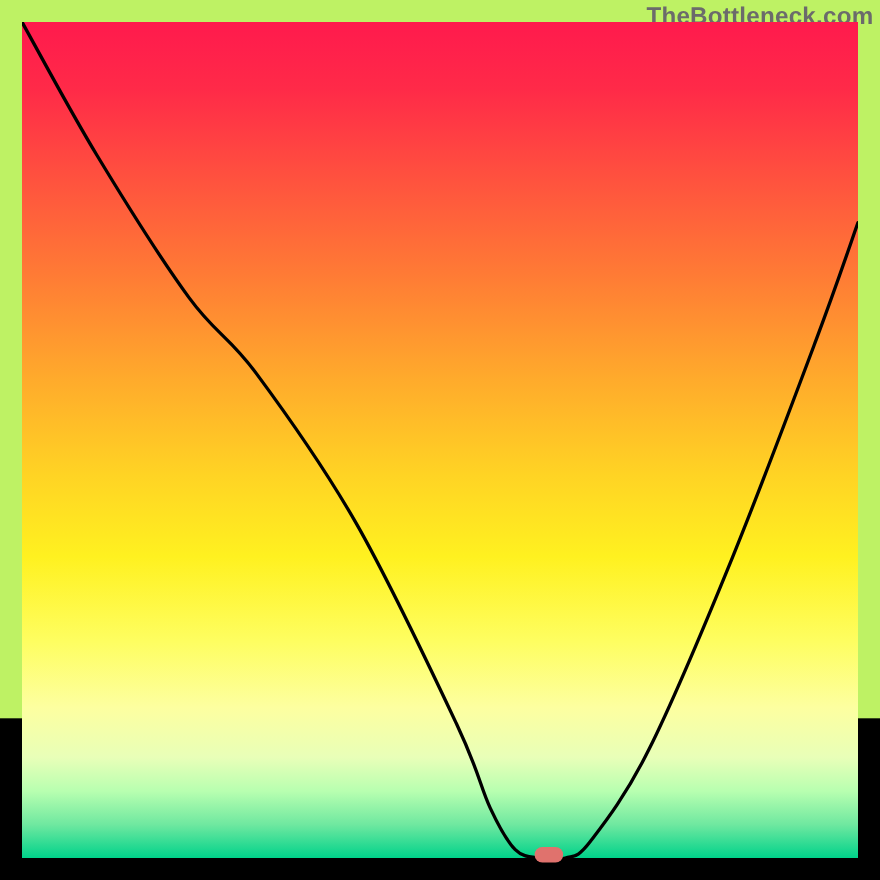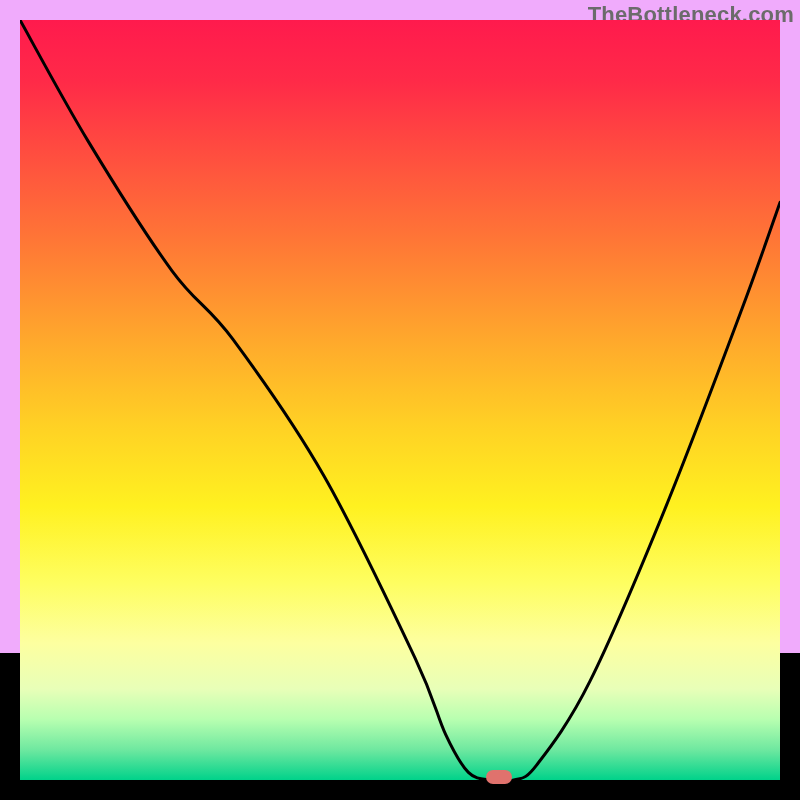--- a/index.html
+++ b/index.html
@@ -9,21 +9,21 @@
     height: 800px;
     background: #000;
     overflow: hidden;
   }
   .frame {
     position: absolute;
     left: 0;
     top: 0;
     width: 800px;
     height: 653px;
-    background: #f0abfc;
+    background: #bef264;
   }
   .plot-area {
     position: absolute;
     left: 20px;
     top: 20px;
     width: 760px;
     height: 760px;
     background: linear-gradient(to bottom,
       #ff1a4d 0%,
       #ff2a48 8%,

